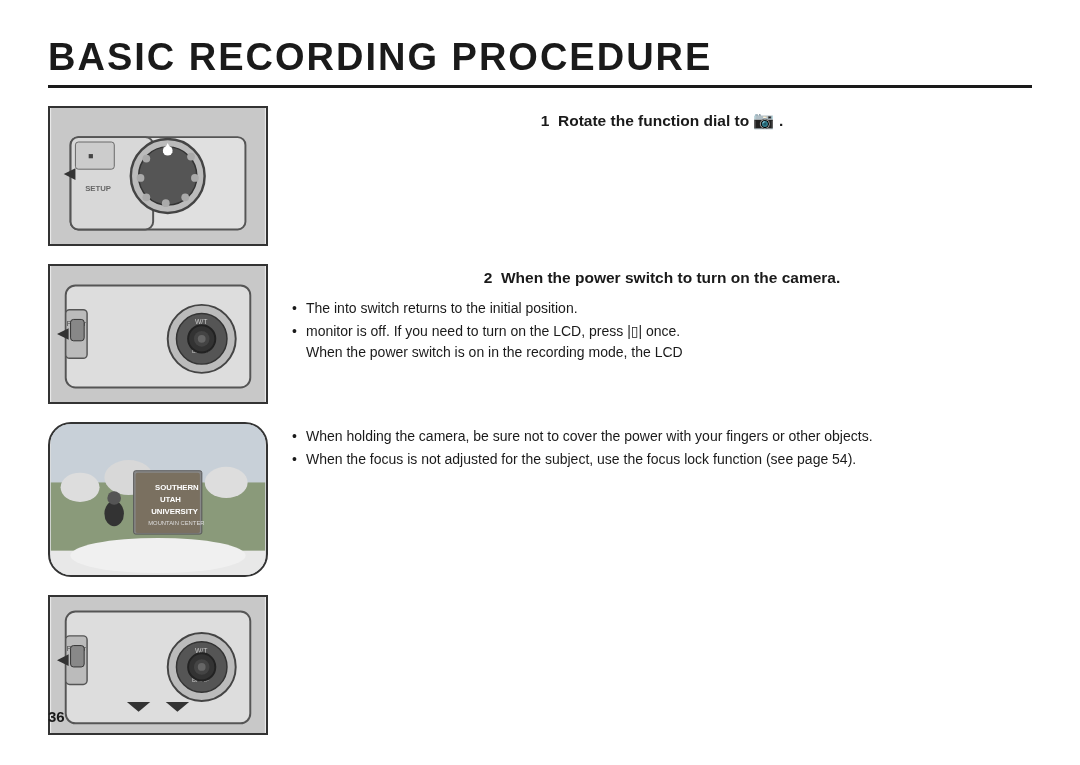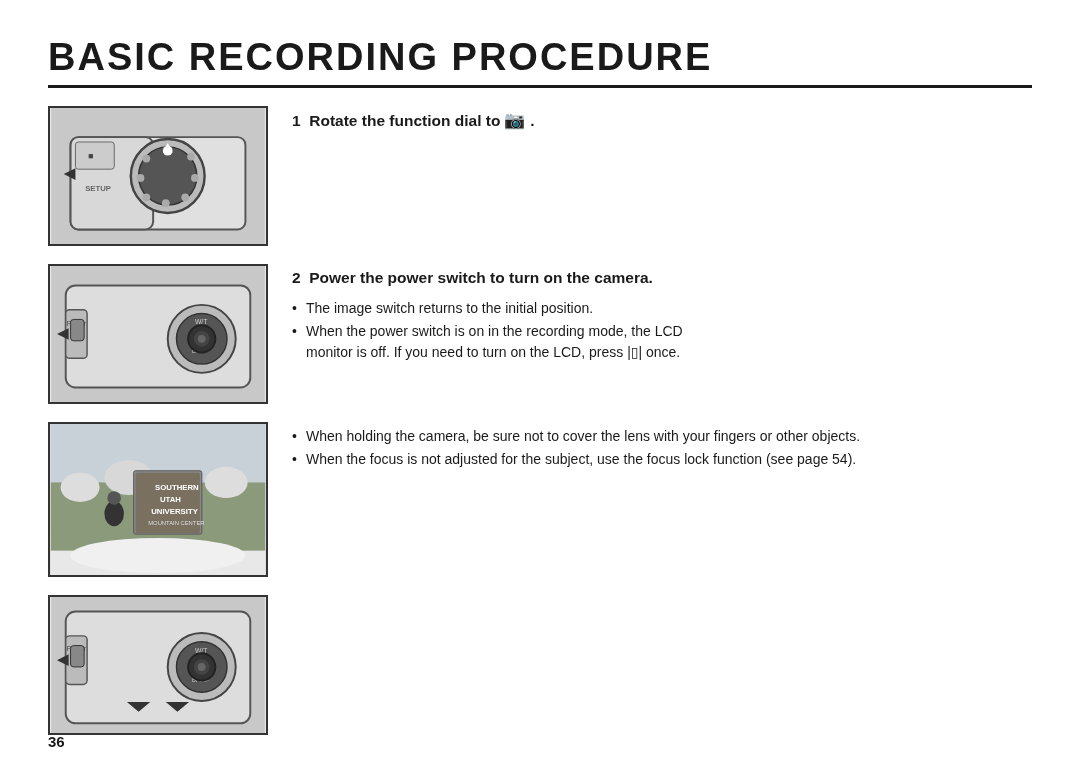--- a/index.html
+++ b/index.html
@@ -77,20 +77,21 @@
       gap: 6px;
       padding-top: 4px;
     }
 
     .step-heading {
       font-size: 15.5px;
       font-weight: 900;
       font-family: Arial Black, Arial, sans-serif;
       line-height: 1.3;
       margin-bottom: 4px;
+      text-align: center;
     }
 
     .bullet-list {
       list-style: none;
       padding: 0;
       margin: 0;
     }
 
     .bullet-list li {
       font-size: 14px;
@@ -102,21 +103,21 @@
 
     .bullet-list li::before {
       content: '•';
       position: absolute;
       left: 0;
       top: 0;
     }
 
     .page-number {
       position: absolute;
-      bottom: 15px;
+      bottom: 40px;
       left: 48px;
       font-size: 15px;
       font-weight: bold;
     }
 
     .step3-image {
       height: 155px;
     }
   </style>
 </head>
@@ -187,34 +188,34 @@
           <text x="148" y="60" font-size="7" fill="#ccc">W/T</text>
           <text x="145" y="90" font-size="6" fill="#ccc">BP/AF</text>
 
           <circle cx="155" cy="75" r="14" fill="#333" stroke="#222" stroke-width="2"></circle>
           <circle cx="155" cy="75" r="8" fill="#444"></circle>
           <circle cx="155" cy="75" r="4" fill="#666"></circle>
         </svg>
       </div>
       <div class="step-text">
         <div class="step-heading">
-          <span>2&nbsp;&nbsp;</span><span>Power the power switch to turn on the camera.</span>
+          <span>2&nbsp;&nbsp;</span><span>When the power switch to turn on the camera.</span>
         </div>
         <ul class="bullet-list">
-          <li>The image switch returns to the initial position.</li>
+          <li>The into switch returns to the initial position.</li>
           <li style="list-style:none; padding-left:0; margin-top:2px;">
+            <span style="display:block; padding-left:14px;">monitor is off. If you need to turn on the LCD, press |▯| once.</span>
             <span style="display:block; padding-left:14px;">When the power switch is on in the recording mode, the LCD</span>
-            <span style="display:block; padding-left:14px;">monitor is off. If you need to turn on the LCD, press |▯| once.</span>
           </li>
         </ul>
       </div>
     </div>
 
     <div class="step-row">
-      <div class="step-image step3-image" style="height:155px;">
+      <div class="step-image step3-image" style="height:155px;border-radius:23px;">
         <svg viewBox="0 0 220 155" xmlns="http://www.w3.org/2000/svg">
           <rect width="220" height="155" fill="#a0a8b0"></rect>
 
           <rect width="220" height="80" fill="#c8d0d8"></rect>
 
           <rect x="0" y="110" width="220" height="45" fill="#e8e8e8"></rect>
 
           <rect x="0" y="60" width="220" height="70" fill="#8a9a7a"></rect>
 
           <ellipse cx="30" cy="65" rx="20" ry="15" fill="#ddd"></ellipse>
@@ -229,21 +230,21 @@
           <text x="100" y="104" font-size="6" fill="#ddd">MOUNTAIN CENTER</text>
 
           <ellipse cx="65" cy="92" rx="10" ry="13" fill="#333"></ellipse>
           <circle cx="65" cy="76" r="7" fill="#555"></circle>
 
           <ellipse cx="110" cy="135" rx="90" ry="18" fill="#f0f0f0"></ellipse>
         </svg>
       </div>
       <div class="step-text">
         <ul class="bullet-list">
-          <li>When holding the camera, be sure not to cover the lens with your fingers or other objects.</li>
+          <li>When holding the camera, be sure not to cover the power with your fingers or other objects.</li>
           <li>When the focus is not adjusted for the subject, use the focus lock function (see page 54).</li>
         </ul>
       </div>
     </div>
 
     <div class="step-row">
       <div class="step-image">
         <svg viewBox="0 0 220 140" xmlns="http://www.w3.org/2000/svg">
           <rect width="220" height="140" fill="#c8c8c8"></rect>
 

